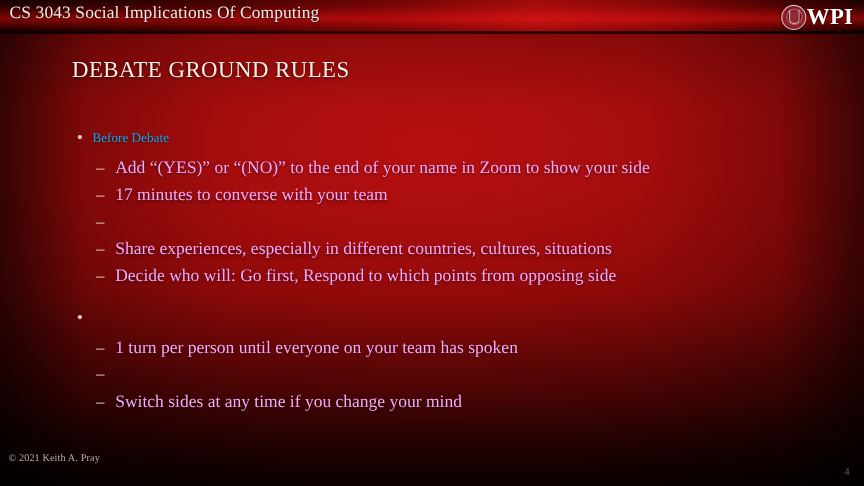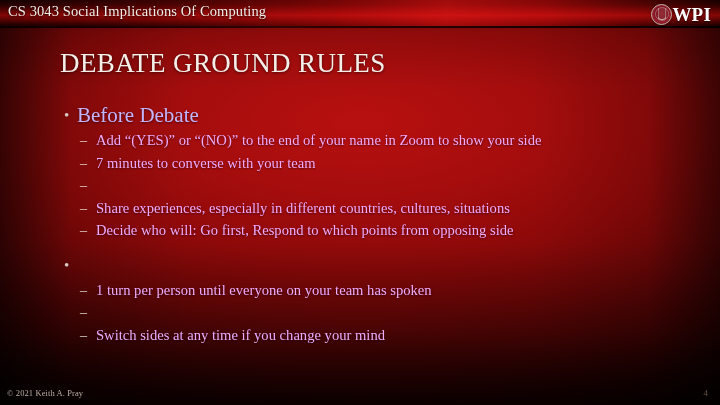--- a/index.html
+++ b/index.html
@@ -149,21 +149,21 @@
     letter-spacing: 0.2px;
     line-height: 1;
     text-shadow: 0 1px 2px rgba(0,0,0,0.8);
   }
 
   
   .slide-title {
     position: absolute;
     left: 60px;
     top: 48px;
-    font-size: 27px;
+    font-size: 19px;
     color: #f4efe9;
     letter-spacing: 0.4px;
     text-shadow: 0 1px 3px rgba(0,0,0,0.55);
   }
 
   
   .body {
     position: absolute;
     left: 62px;
     top: 104px;
@@ -178,23 +178,23 @@
     width: 15px;
     flex: 0 0 15px;
     color: #d9c9c0;
     font-size: 15px;
     line-height: 23px;
     text-align: left;
     padding-left: 2px;
     box-sizing: border-box;
   }
   .lvl1-text {
-    font-size: 21px;
+    font-size: 11px;
     line-height: 23px;
-    color: #c4b5fd;
+    color: #0ea5e9;
     text-shadow: 0 1px 2px rgba(0,0,0,0.5);
   }
   .lvl2 {
     display: flex;
     align-items: flex-start;
     margin: 0 0 1px 0;
     padding-left: 18px;
   }
   .lvl2-bullet {
     width: 16px;
@@ -209,21 +209,21 @@
     color: #f0abfc;
     text-shadow: 0 1px 2px rgba(0,0,0,0.5);
     white-space: nowrap;
   }
   .group-gap { height: 11px; }
 
   
   .footer-copy {
     position: absolute;
     left: 7px;
-    bottom: 7px;
+    bottom: 19px;
     font-size: 8.5px;
     color: #cbbdb4;
     opacity: 0.92;
     letter-spacing: 0.1px;
     margin-top: 36px;
   }
   .footer-page {
     position: absolute;
     right: 12px;
     bottom: 7px;
@@ -257,21 +257,21 @@
       <div class="lvl1">
         <span class="lvl1-bullet">•</span>
         <span class="lvl1-text">Before Debate</span>
       </div>
       <div class="lvl2">
         <span class="lvl2-bullet">–</span>
         <span class="lvl2-text">Add “(YES)” or “(NO)” to the end of your name in Zoom to show your side</span>
       </div>
       <div class="lvl2">
         <span class="lvl2-bullet">–</span>
-        <span class="lvl2-text">7 minutes to converse with your team</span>
+        <span class="lvl2-text">17 minutes to converse with your team</span>
       </div>
       <div class="lvl2">
         <span class="lvl2-bullet">–</span>
       </div>
       <div class="lvl2">
         <span class="lvl2-bullet">–</span>
         <span class="lvl2-text">Share experiences, especially in different countries, cultures, situations</span>
       </div>
       <div class="lvl2">
         <span class="lvl2-bullet">–</span>

